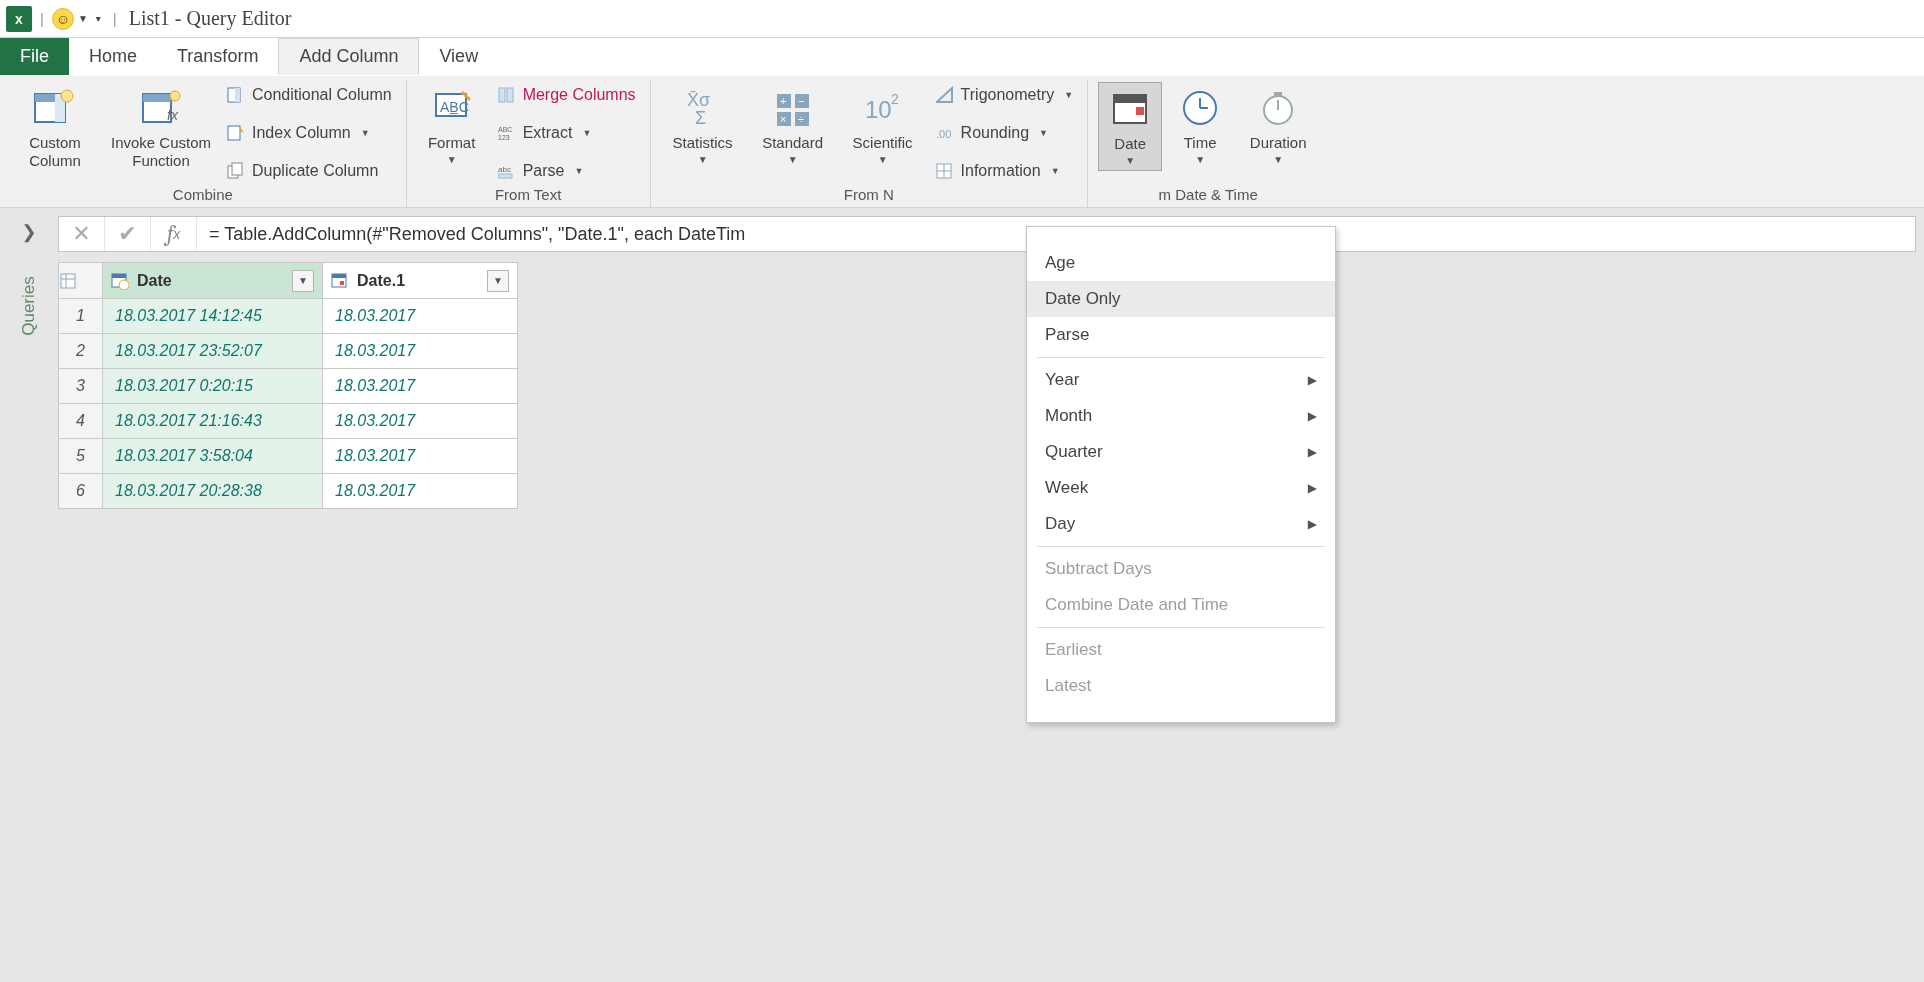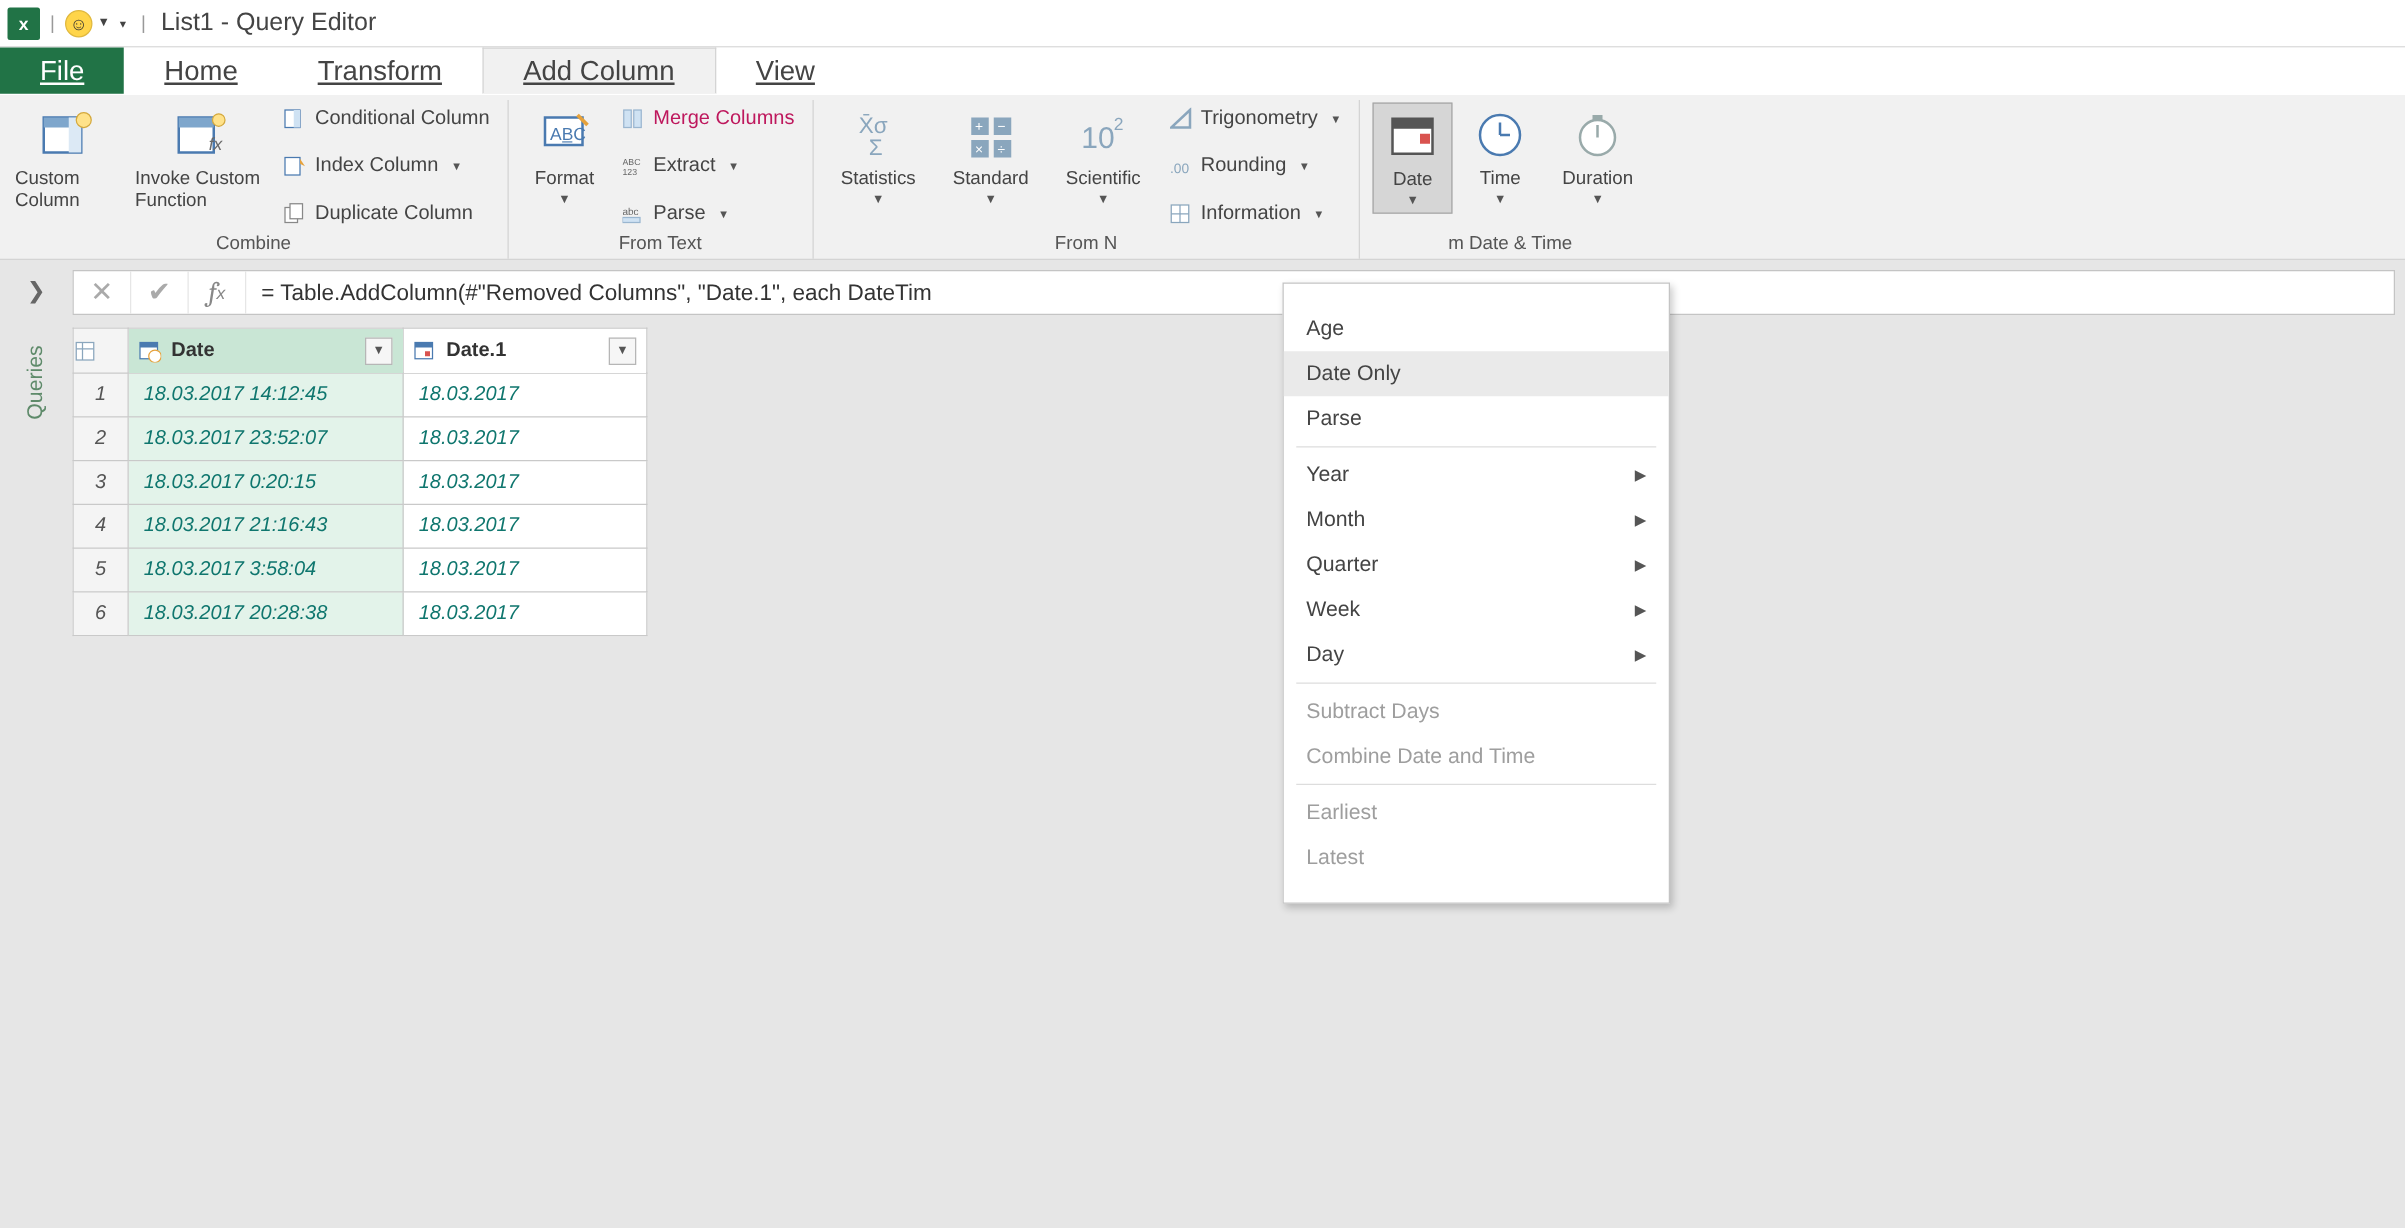--- a/index.html
+++ b/index.html
@@ -4,37 +4,37 @@
 <style>
   * { box-sizing: border-box; margin: 0; padding: 0; font-family: "Segoe UI", Tahoma, sans-serif; }
   body { background: #e6e6e6; font-size: 15px; color: #333; user-select: none; }
 
   
   .titlebar { display: flex; align-items: center; height: 38px; background: #fff; padding: 0 6px; border-bottom: 1px solid #d4d4d4; }
   .titlebar .excel-icon { width: 26px; height: 26px; background:#217346; color:#fff; display:flex; align-items:center; justify-content:center; font-weight:bold; font-size:14px; border-radius:2px; }
   .titlebar .sep { margin: 0 8px; color:#999; }
   .titlebar .smiley { width:22px; height:22px; background:#ffd54a; border-radius:50%; display:flex; align-items:center; justify-content:center; font-size:14px; border:1px solid #e0b83e; }
   .titlebar .qat-drop { font-size:10px; color:#444; margin:0 4px; }
-  .titlebar .title { font-size: 20px; color:#444; margin-left:4px; }
+  .titlebar .title { font-size: 20px; color:#444; margin-left:4px;font-family:Liberation Serif, serif; }
 
   
   .tabstrip { display:flex; height:38px; background:#fff; align-items:stretch; border-bottom:1px solid #fff; }
-  .tab { padding:0 32px; display:flex; align-items:center; font-size:22px; color:#444; cursor:pointer;text-decoration:underline; }
+  .tab { padding:0 20px; display:flex; align-items:center; font-size:18px; color:#444; cursor:pointer; }
   .tab.file { background:#217346; color:#fff; }
   .tab.active { border:1px solid #d4d4d4; border-bottom:1px solid #f1f1f1; background:#f1f1f1; }
 
   
   .ribbon { display:flex; background:#f1f1f1; border-bottom:1px solid #d4d4d4; padding-top:4px; }
   .group { display:flex; flex-direction:column; align-items:center; padding:2px 10px 2px 10px; border-right:1px solid #d4d4d4; }
   .group-body { display:flex; align-items:flex-start; gap:6px; flex:1; }
   .group-label { font-size:15px; color:#555; padding:4px 0 2px 0; }
 
   .bigbtn { display:flex; flex-direction:column; align-items:center; width:90px; padding:4px 2px; cursor:pointer; }
   .bigbtn .icon { width:48px; height:44px; margin-bottom:4px; display:flex; align-items:center; justify-content:center; }
-  .bigbtn .lbl { font-size:15px; line-height:1.2; color:#444; }
+  .bigbtn .lbl { font-size:15px; text-align:center; line-height:1.2; color:#444; }
   .bigbtn .drop { font-size:10px; color:#555; margin-top:2px; }
   .bigbtn.pressed { background:#d6d6d6; border:1px solid #a6a6a6; }
 
   .stackbtns { display:flex; flex-direction:column; gap:16px; padding-top:2px; }
   .smallbtn { display:flex; align-items:center; gap:6px; padding:2px 4px; cursor:pointer; white-space:nowrap; }
   .smallbtn .icon { width:20px; height:18px; display:flex; align-items:flex-start; justify-content:center; }
   .smallbtn .lbl { font-size:16px; color:#444; }
   .smallbtn .drop { font-size:9px; margin-left:4px; color:#555; }
   .smallbtn.disabled .lbl { color:#be185d; }
 

